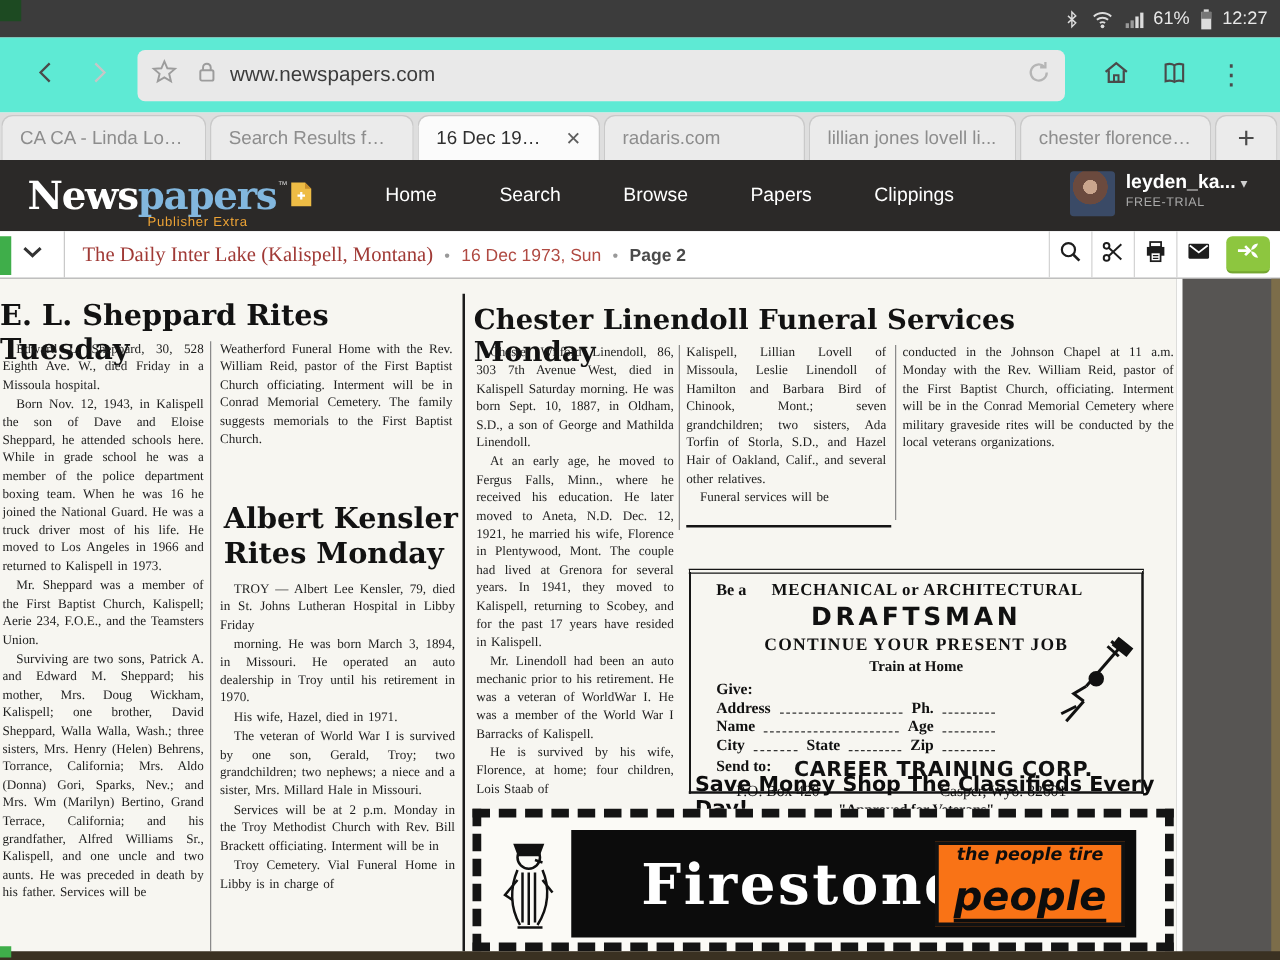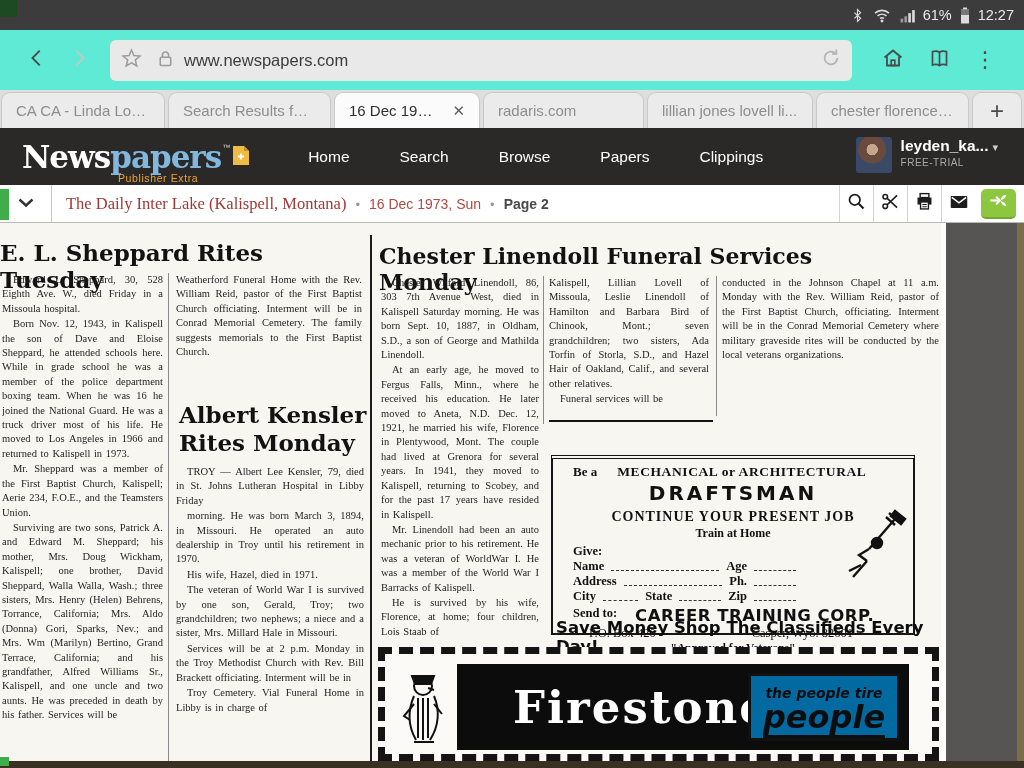--- a/index.html
+++ b/index.html
@@ -111,22 +111,22 @@
 
   
   .classifieds { position:absolute; left:556px; top:395px; width:384px;
     font-family:"DejaVu Sans", sans-serif; font-weight:bold; font-size:16.5px; color:#0d0d0d; }
   .fs-region { position:absolute; left:378px; top:424px; width:561px; height:114px;
     border:7px dashed #141414; background:#fbfaf6; }
   .fs-banner { position:absolute; left:72px; top:10px; width:452px; height:86px; background:#0c0c0c;
     display:flex; align-items:center; }
   .fs-brand { font-family:"DejaVu Serif", serif; font-weight:bold; font-size:45px; color:#fff;
     letter-spacing:2px; margin-left:56px; }
-  .fs-tagbox { position:absolute; right:9px; top:9px; width:152px; height:68px; background:#0369a1;
-    border:3px solid #111; display:flex; flex-direction:column; align-items:center; justify-content:flex-end; }
+  .fs-tagbox { position:absolute; right:9px; top:9px; width:152px; height:68px; background:#f97316;
+    border:3px solid #111; display:flex; flex-direction:column; align-items:center; justify-content:space-between; }
   .fs-tag-top { font-family:"DejaVu Sans", sans-serif; font-weight:bold; font-style:italic; font-size:14px; color:#0d0d0d; }
   .fs-tag-bottom { font-family:"DejaVu Sans", sans-serif; font-weight:bold; font-style:italic; font-size:32px;
     color:#0d0d0d; border-bottom:3px solid #0d0d0d; line-height:1.05; }
   .fs-figure { position:absolute; left:5px; top:10px; }
 
   
   .artifact { position:absolute; z-index:20; }
   .a1 { left:0; top:0; width:17px; height:17px; background:#1d4a22; }
   .a2 { left:0; top:189px; width:9px; height:31px; background:#3fae4a; }
   .a3 { left:0; top:757px; width:9px; height:9px; background:#3fae4a; }
@@ -371,29 +371,29 @@
           <span class="ad-line1">MECHANICAL or ARCHITECTURAL</span>
         </div>
         <div class="ad-title">DRAFTSMAN</div>
         <div class="ad-line2">CONTINUE YOUR PRESENT JOB</div>
         <div class="ad-line3">Train at Home</div>
         <div class="ad-form">
           <div class="frow">
               <span>Give:</span>
             </div>
           <div class="frow">
+              <span>Address</span>
+              <span class="dotline"></span>
+              <span>Ph.</span>
+              <span class="dotline short"></span>
+            </div>
+          <div class="frow">
               <span>Name</span>
               <span class="dotline"></span>
               <span>Age</span>
-              <span class="dotline short"></span>
-            </div>
-          <div class="frow">
-              <span>Address</span>
-              <span class="dotline"></span>
-              <span>Ph.</span>
               <span class="dotline short"></span>
             </div>
           <div class="frow">
               <span>City</span>
               <span class="dotline"></span>
               <span>State</span>
               <span class="dotline short"></span>
               <span>Zip</span>
               <span class="dotline short"></span>
             </div>

